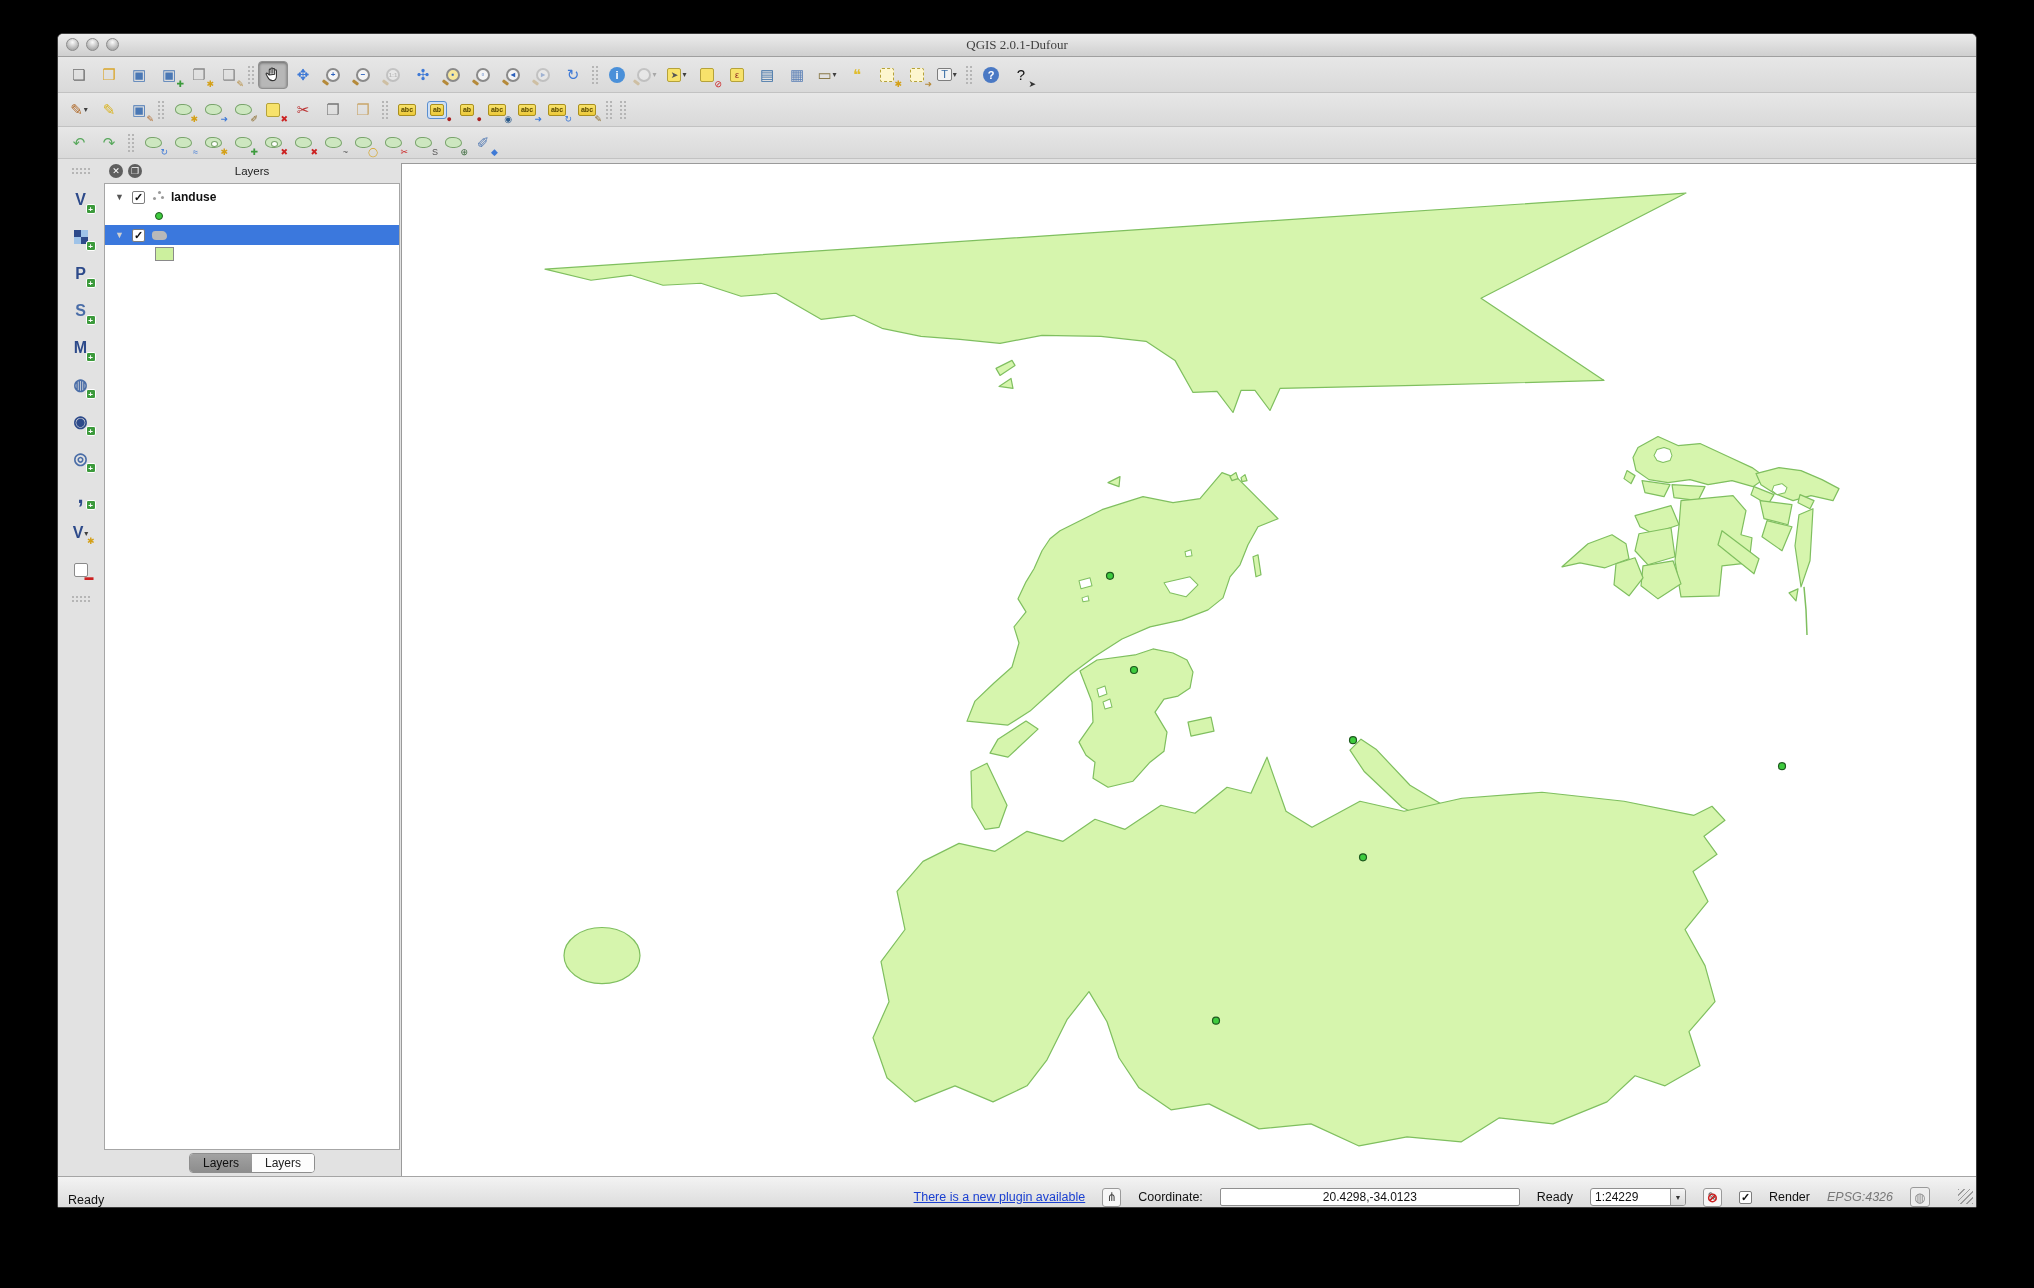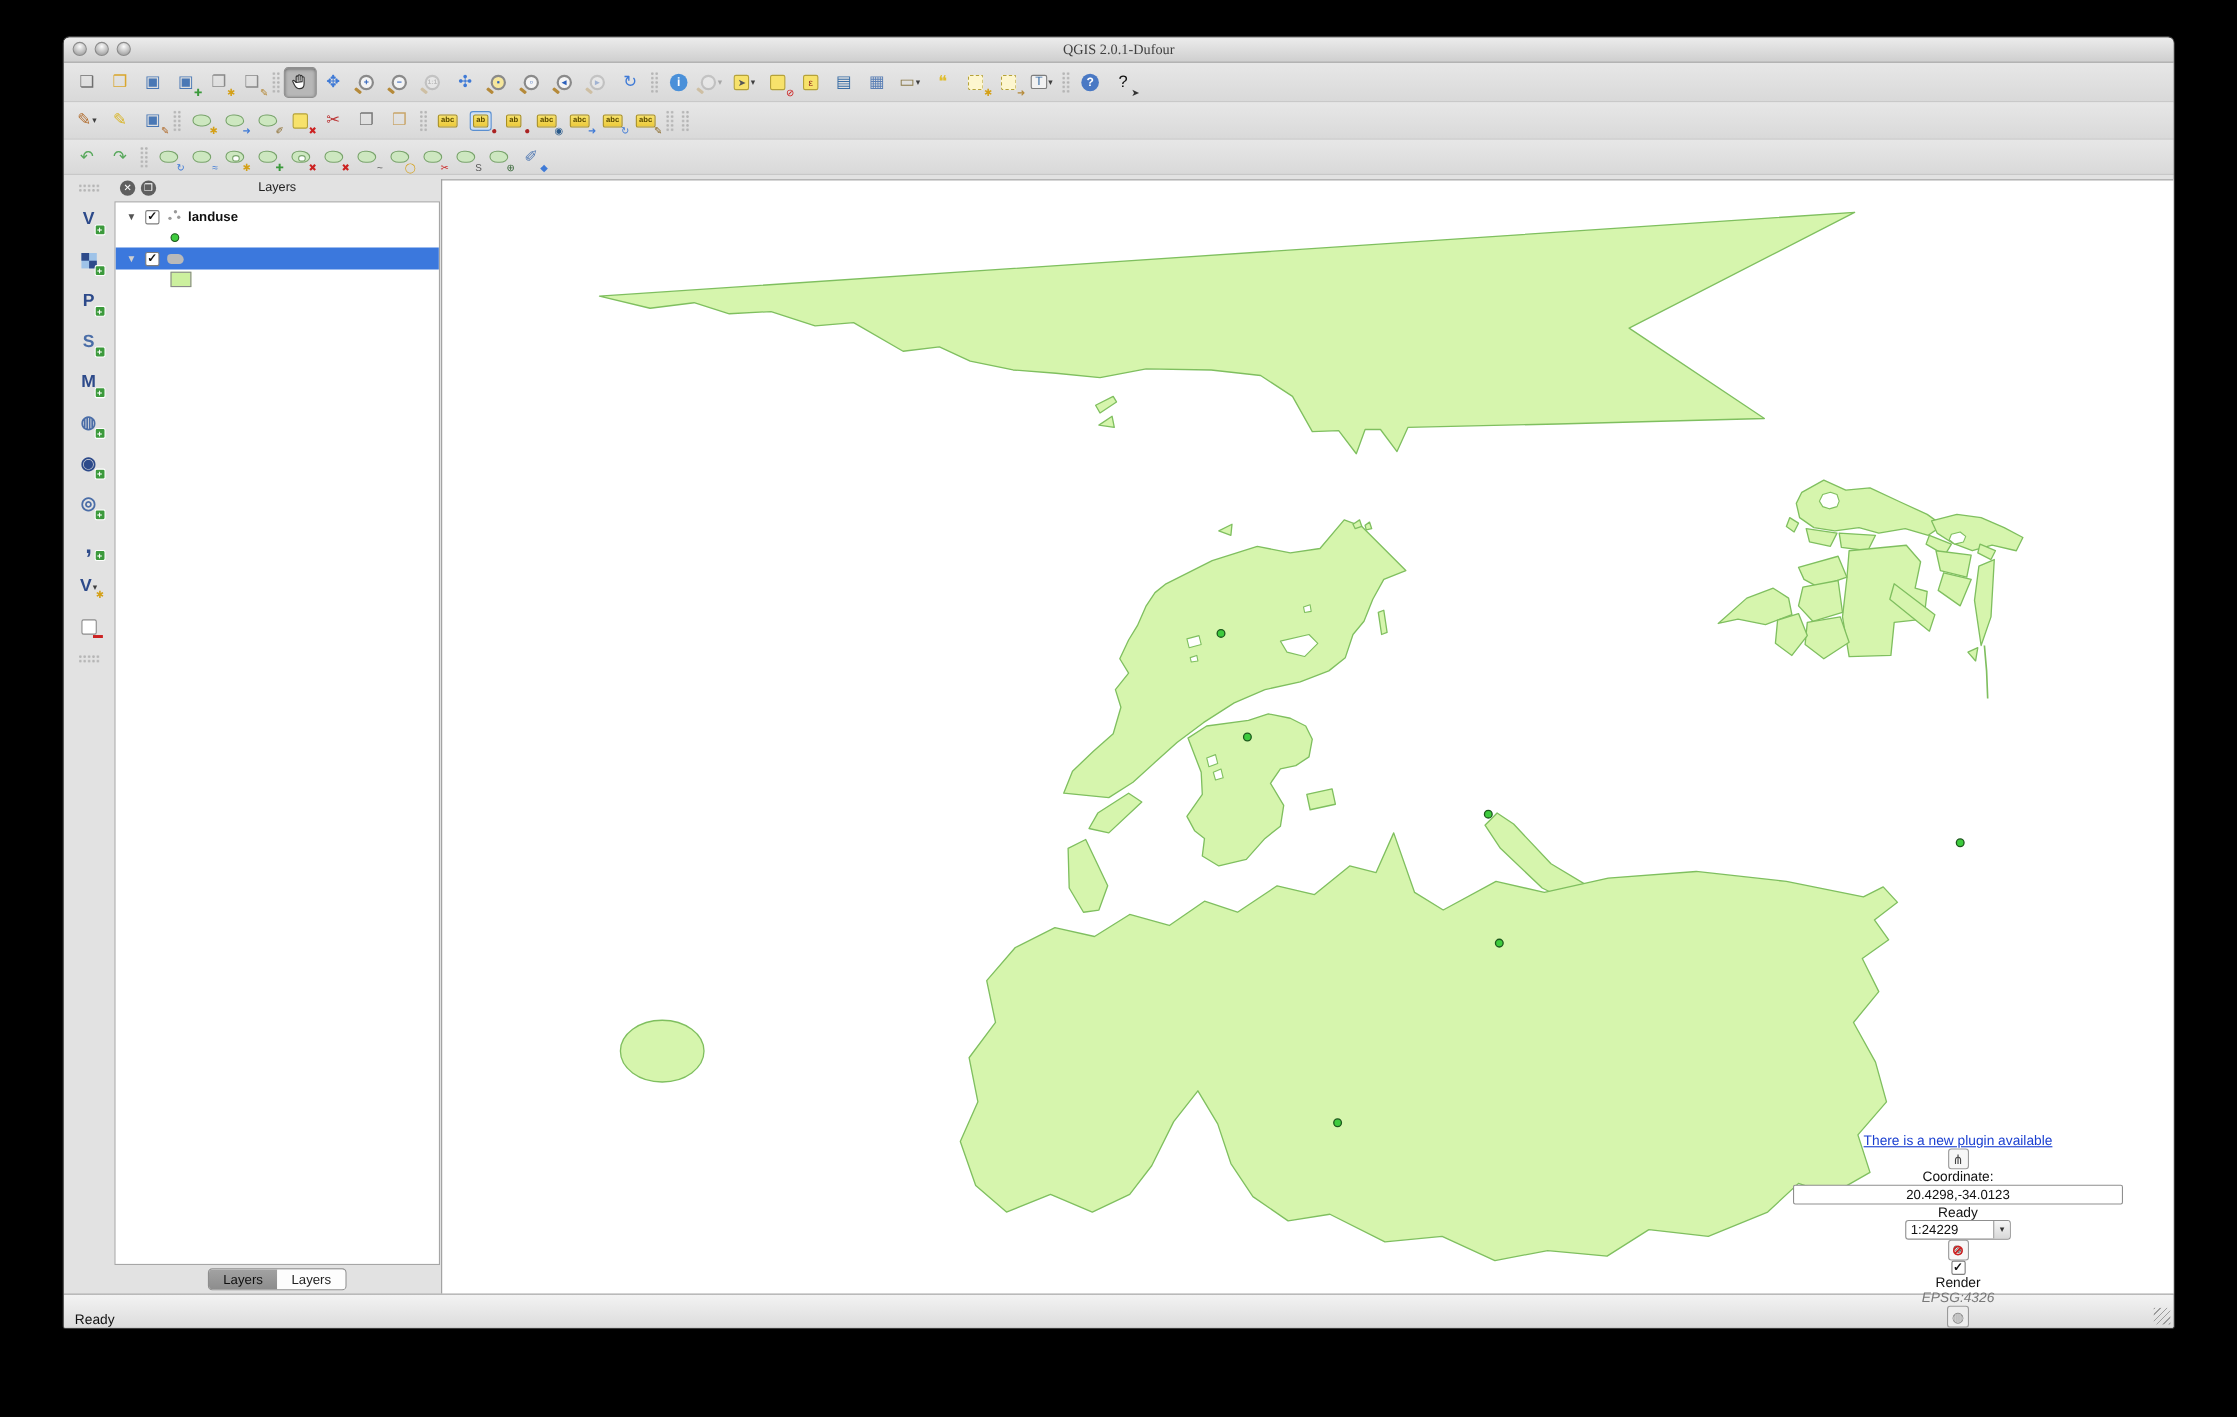--- a/index.html
+++ b/index.html
@@ -93,21 +93,21 @@
   .segtab.active { background:linear-gradient(#a2a2a2,#8d8d8d); color:#0f0f0f; }
   
   .map { flex:1 1 auto; margin-top:4px; background:#fff; border:1px solid #9a9a9a; border-right:none;
          border-bottom:none; position:relative; min-width:0; }
   .map svg { position:absolute; inset:0; width:100%; height:100%; }
   
   .statusbar { height:31px; flex:0 0 auto; background:linear-gradient(#f3f3f3,#dcdcdc);
                border-top:1px solid #a5a5a5; position:relative; display:flex; align-items:flex-end;
                font-size:12.5px; color:#111; }
   .sready { margin-left:10px; }
-  .sright { position:absolute; right:46px; display:flex; align-items:center; gap:0;flex-direction:column; }
+  .sright { position:absolute; right:46px; display:flex; align-items:center; gap:17px; }
   .slink { color:#1a3fd1; text-decoration:underline; white-space:nowrap; }
   .sicon { width:19px; height:19px; border:1px solid #9a9a9a; background:#f7f7f7; border-radius:3px;
            display:flex; align-items:center; justify-content:center; font-size:12px; color:#444;
            position:relative; }
   .sfield { width:300px; height:18px; border:1px solid #8f8f8f; border-radius:2px; background:#fff;
             text-align:center; font-size:12px; font-family:"Liberation Sans",sans-serif; color:#111; }
   .scombo { display:inline-flex; align-items:center; width:96px; height:18px; border:1px solid #8f8f8f;
             border-radius:3px; background:#fff; font-size:12px; overflow:hidden; }
   .scombo .val { flex:1; padding-left:4px; }
   .caretbox { width:15px; height:100%; border-left:1px solid #9a9a9a;

